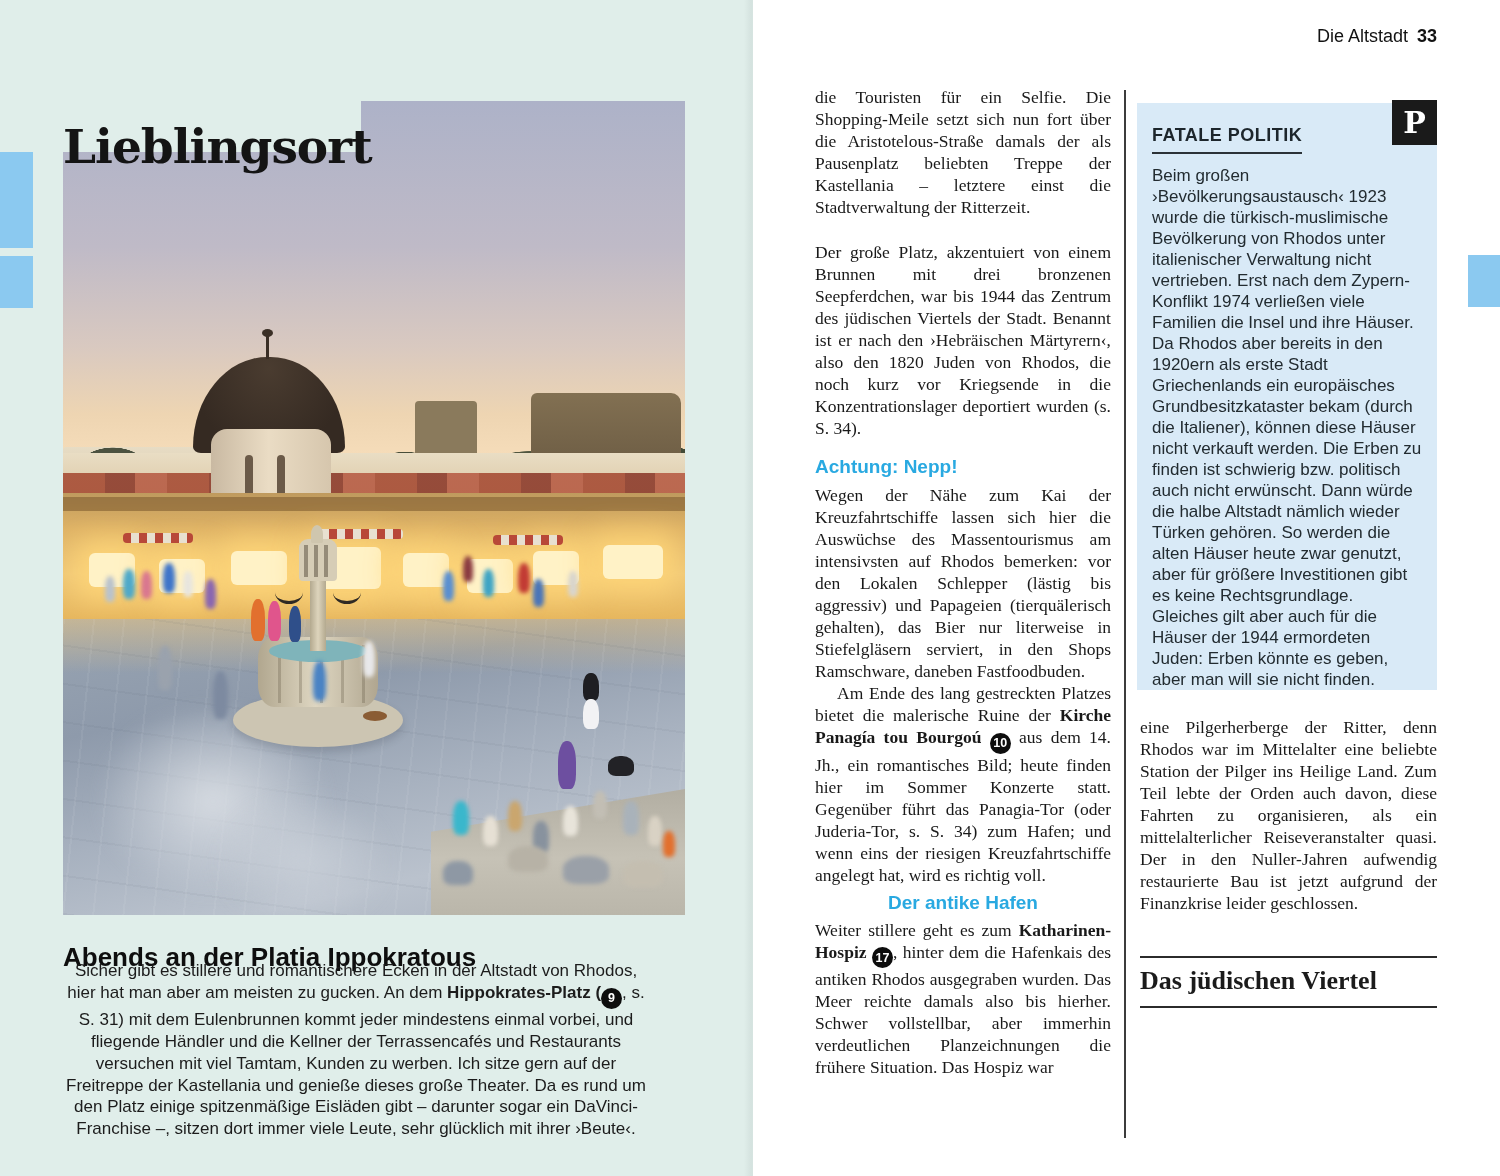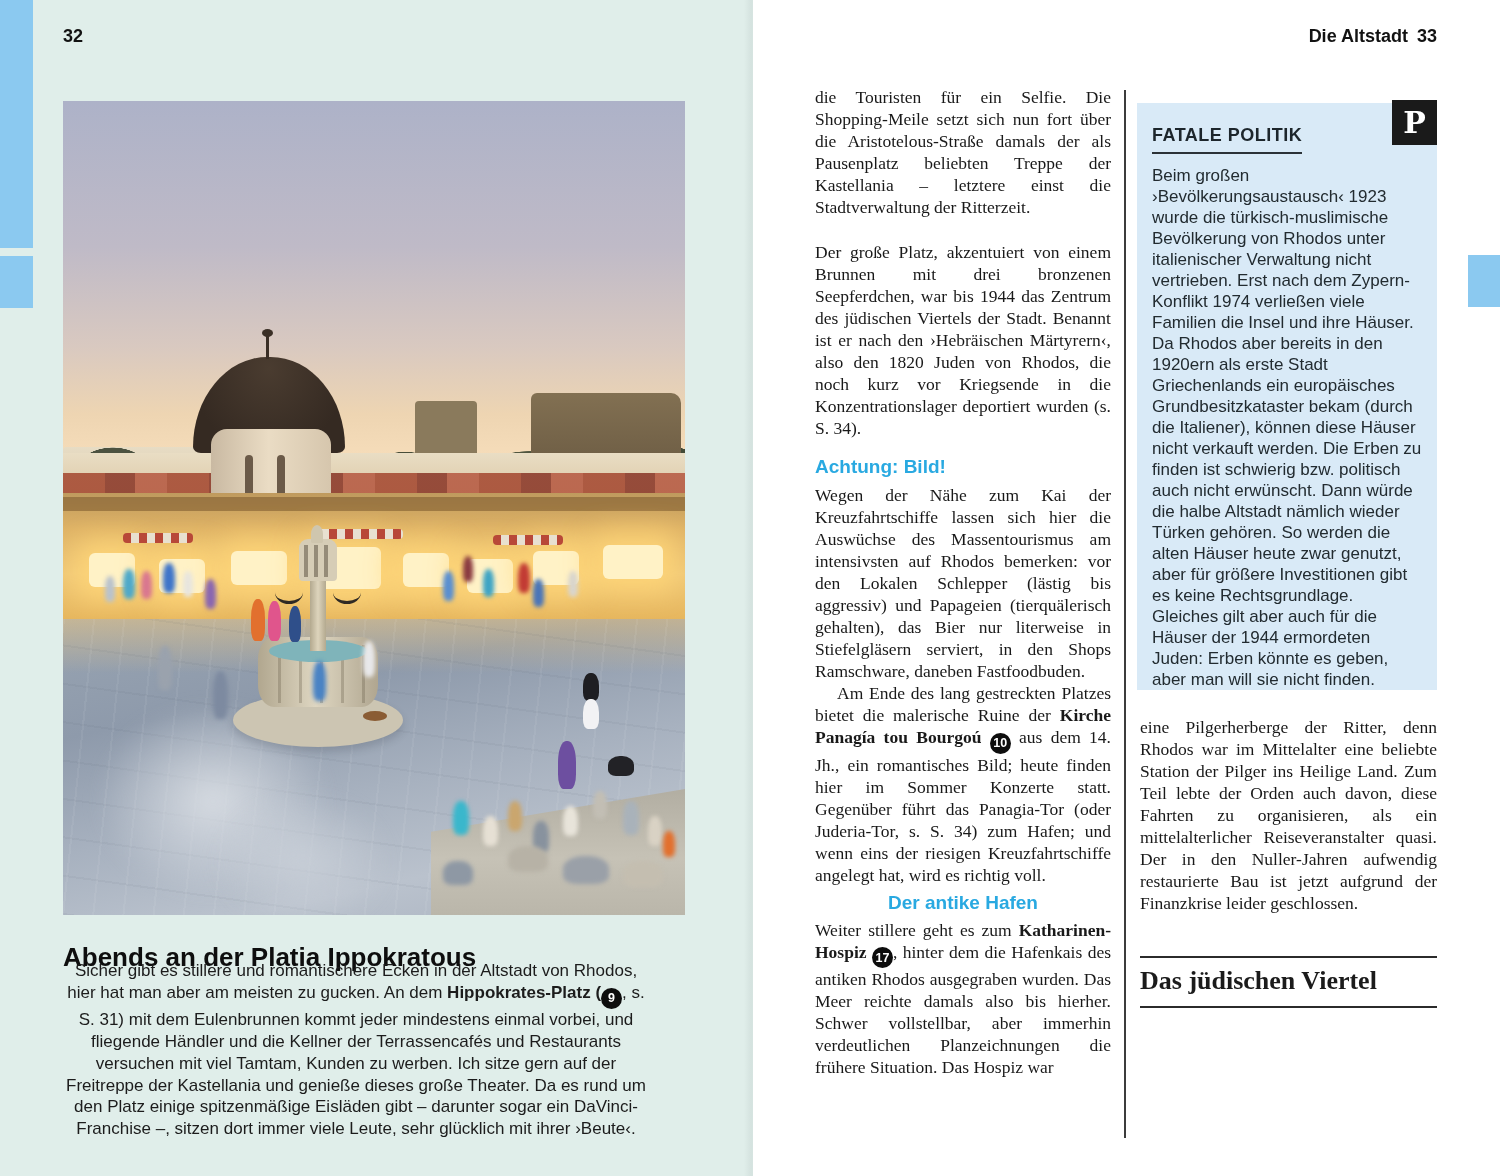--- a/index.html
+++ b/index.html
@@ -12,21 +12,21 @@
           background:linear-gradient(90deg,rgba(110,125,125,0) 0%,rgba(110,125,125,.10) 45%,rgba(255,255,255,0) 100%);}
 
   .tab{position:absolute;background:#8bc9f0;}
   #tab-l1{left:0;top:0;width:33px;height:248px;}
   #tab-l2{left:0;top:256px;width:33px;height:52px;}
   #tab-r{left:1468px;top:255px;width:32px;height:52px;}
 
   
   .pageno-left{position:absolute;left:63px;top:26px;font-size:18px;font-weight:700;color:#121212;}
   .run-head-right{position:absolute;right:63px;top:26px;font-size:18px;color:#121212;white-space:nowrap;}
-  .run-head-right .sec{font-weight:700;text-align:right;}
+  .run-head-right .sec{font-weight:400;text-align:right;}
   .run-head-right .num{font-weight:700;margin-left:9px;}
 
   
   .headline-block{position:absolute;left:0;top:0;width:361px;height:152px;background:#e0eeea;z-index:20;}
   .headline{position:absolute;left:63px;top:92px;font-family:"DejaVu Serif","Liberation Serif",serif;
             font-weight:700;font-size:47px;line-height:1;letter-spacing:-1px;color:#141414;white-space:nowrap;}
 
   
   .photo{position:absolute;left:63px;top:101px;width:622px;height:814px;overflow:hidden;z-index:5;background:#c7c4cc;}
   .ph{position:absolute;}
@@ -211,41 +211,44 @@
     <div class="pp" style="left:530px;top:690px;width:14px;height:28px;background:#c2beb4;"></div>
     <div class="pp" style="left:560px;top:700px;width:16px;height:34px;background:#a9b2ba;"></div>
     <div class="pp" style="left:585px;top:715px;width:14px;height:30px;background:#d9d2c4;"></div>
     <div class="pp" style="left:445px;top:745px;width:40px;height:26px;background:#b7b2a6;"></div>
     <div class="pp" style="left:500px;top:755px;width:46px;height:28px;background:#9aa0a8;"></div>
     <div class="pp" style="left:560px;top:760px;width:40px;height:26px;background:#c4beb0;"></div>
     <div class="pp" style="left:380px;top:760px;width:30px;height:24px;background:#8e98a4;"></div>
     <div class="pp" style="left:600px;top:730px;width:12px;height:26px;background:#e2702e;"></div>
   </div>
 
+  <div class="headline-block">
+    <h1 class="headline">Lieblingsort</h1>
+  </div>
 
   <h2 class="cap-title">Abends an der Platia Ippokratous</h2>
   <div class="cap-body">
     <span>Sicher gibt es stillere und romantischere Ecken in der Altstadt von Rhodos, hier hat man aber am meisten zu gucken. An dem </span><b>Hippokrates-Platz</b><b> (</b><span class="badge">9</span><span>, s. S. 31) mit dem Eulenbrunnen kommt jeder mindestens einmal vorbei, und fliegende Händler und die Kellner der Terrassencafés und Restaurants versuchen mit viel Tamtam, Kunden zu werben. Ich sitze gern auf der Freitreppe der Kastellania und genieße dieses große Theater. Da es rund um den Platz einige spitzenmäßige Eisläden gibt – darunter sogar ein DaVinci-Franchise –, sitzen dort immer viele Leute, sehr glücklich mit ihrer ›Beute‹.</span>
   </div>
 </div>
 
 <div class="gutter"></div>
 
 <div class="right-page"></div>
 
 <div class="run-head-right">
   <span class="sec">Die Altstadt</span><span class="num">33</span>
 </div>
 
 <div class="col-divider"></div>
 
 <div class="col-mid">
   <p class="serif" id="mid-p1">die Touristen für ein Selfie. Die Shopping-Meile setzt sich nun fort über die Aristotelous-Straße damals der als Pausenplatz beliebten Treppe der Kastellania – letztere einst die Stadtverwaltung der Ritterzeit.</p>
   <p class="serif" id="mid-p2">Der große Platz, akzentuiert von einem Brunnen mit drei bronzenen Seepferdchen, war bis 1944 das Zentrum des jüdischen Viertels der Stadt. Benannt ist er nach den ›Hebräischen Märtyrern‹, also den 1820 Juden von Rhodos, die noch kurz vor Kriegsende in die Konzentrationslager deportiert wurden (s. S. 34).</p>
-  <div class="sub-blue" id="mid-sub1">Achtung: Bild!</div>
+  <div class="sub-blue" id="mid-sub1">Achtung: Nepp!</div>
   <p class="serif" id="mid-p3">Wegen der Nähe zum Kai der Kreuzfahrtschiffe lassen sich hier die Auswüchse des Massentourismus am intensivsten auf Rhodos bemerken: vor den Lokalen Schlepper (lästig bis aggressiv) und Papageien (tierquälerisch gehalten), das Bier nur literweise in Stiefelgläsern serviert, in den Shops Ramschware, daneben Fastfoodbuden.</p>
   <p class="serif indent" id="mid-p4"><span>Am Ende des lang gestreckten Platzes bietet die malerische Ruine der </span><b>Kirche Panagía tou Bourgoú </b><span class="badge">10</span><span> aus dem 14. Jh., ein romantisches Bild; heute finden hier im Sommer Konzerte statt. Gegenüber führt das Panagia-Tor (oder Juderia-Tor, s. S. 34) zum Hafen; und wenn eins der riesigen Kreuzfahrtschiffe angelegt hat, wird es richtig voll.</span></p>
   <div class="sub-blue" id="mid-sub2">Der antike Hafen</div>
   <p class="serif" id="mid-p5"><span>Weiter stillere geht es zum </span><b>Katharinen-Hospiz </b><span class="badge">17</span><span>, hinter dem die Hafenkais des antiken Rhodos ausgegraben wurden. Das Meer reichte damals also bis hierher. Schwer vollstellbar, aber immerhin verdeutlichen Planzeichnungen die frühere Situation. Das Hospiz war</span></p>
 </div>
 
 <div class="infobox">
   <div class="infobox-title">FATALE POLITIK</div>
   <div class="infobox-body">Beim großen ›Bevölkerungsaustausch‹ 1923 wurde die türkisch-muslimische Bevölkerung von Rhodos unter italienischer Verwaltung nicht vertrieben. Erst nach dem Zypern-Konflikt 1974 verließen viele Familien die Insel und ihre Häuser. Da Rhodos aber bereits in den 1920ern als erste Stadt Griechenlands ein europäisches Grundbesitzkataster bekam (durch die Italiener), können diese Häuser nicht verkauft werden. Die Erben zu finden ist schwierig bzw. politisch auch nicht erwünscht. Dann würde die halbe Altstadt nämlich wieder Türken gehören. So werden die alten Häuser heute zwar genutzt, aber für größere Investitionen gibt es keine Rechtsgrundlage. Gleiches gilt aber auch für die Häuser der 1944 ermordeten Juden: Erben könnte es geben, aber man will sie nicht finden.</div>
 </div>

